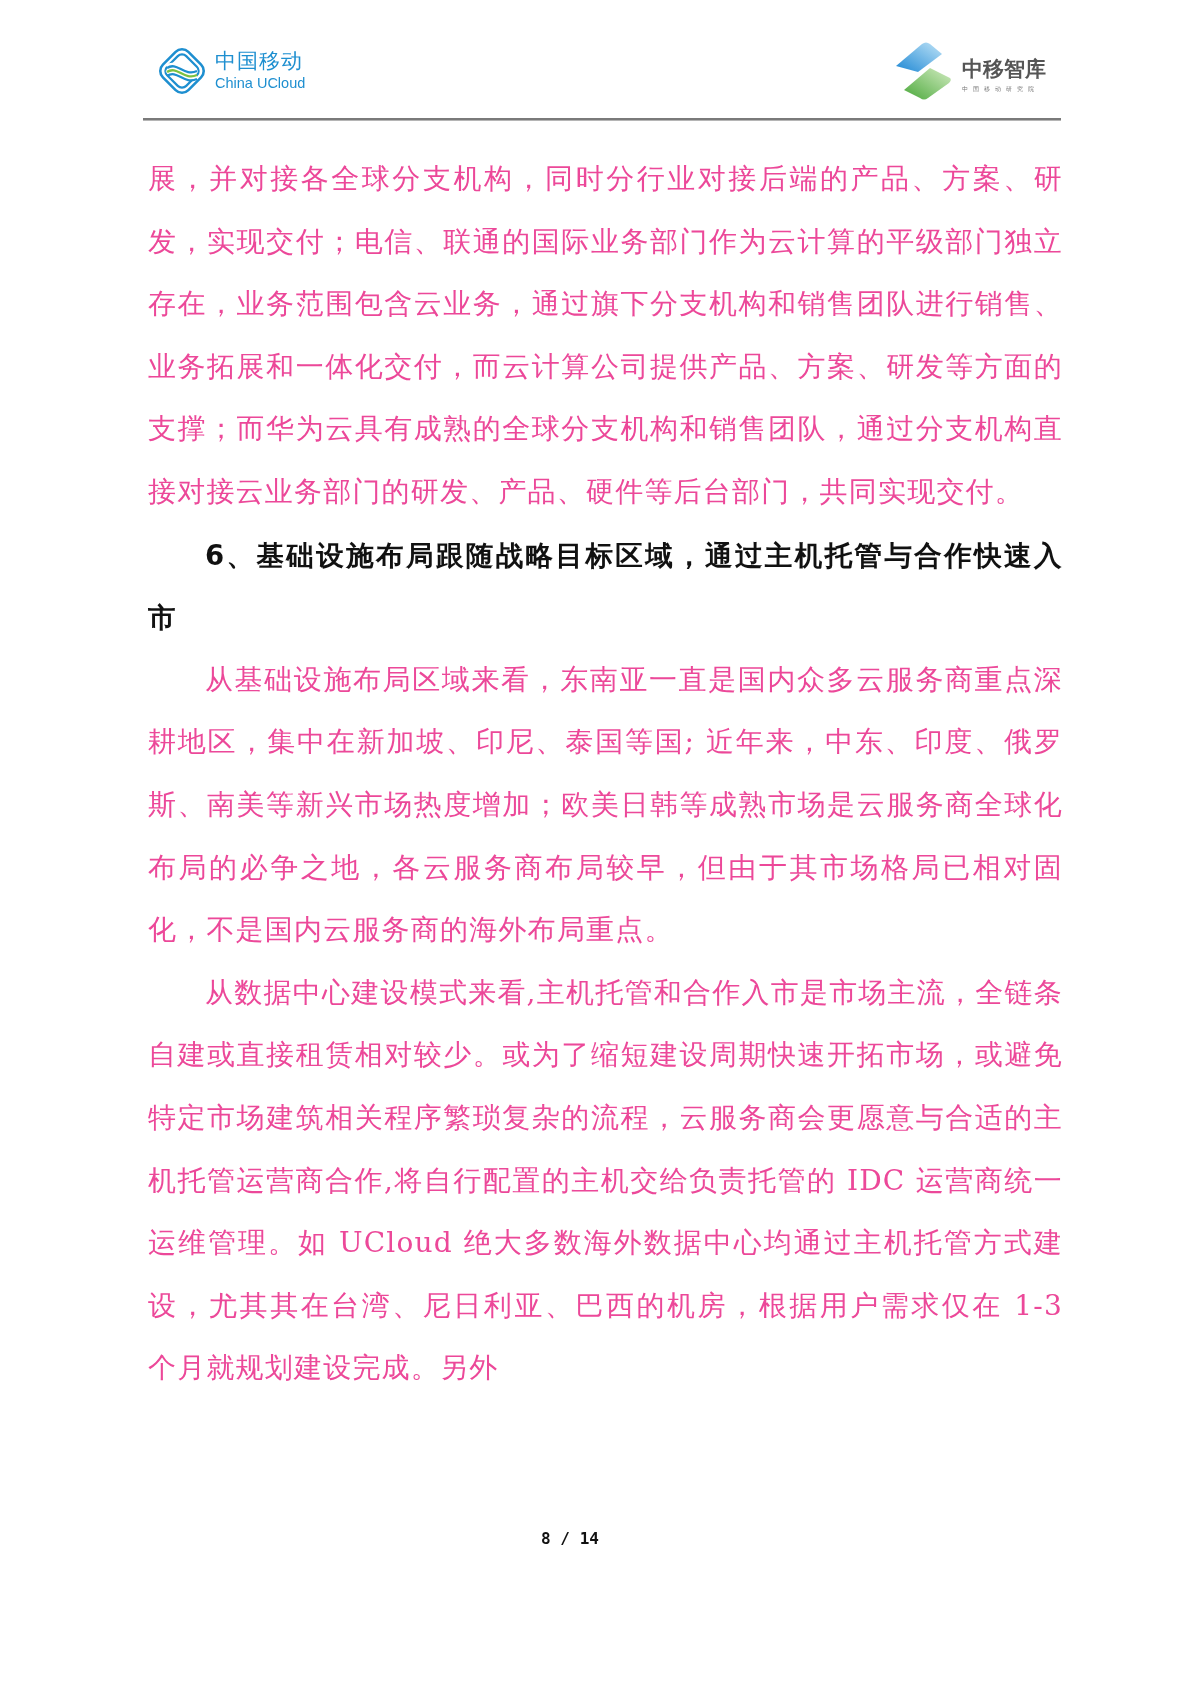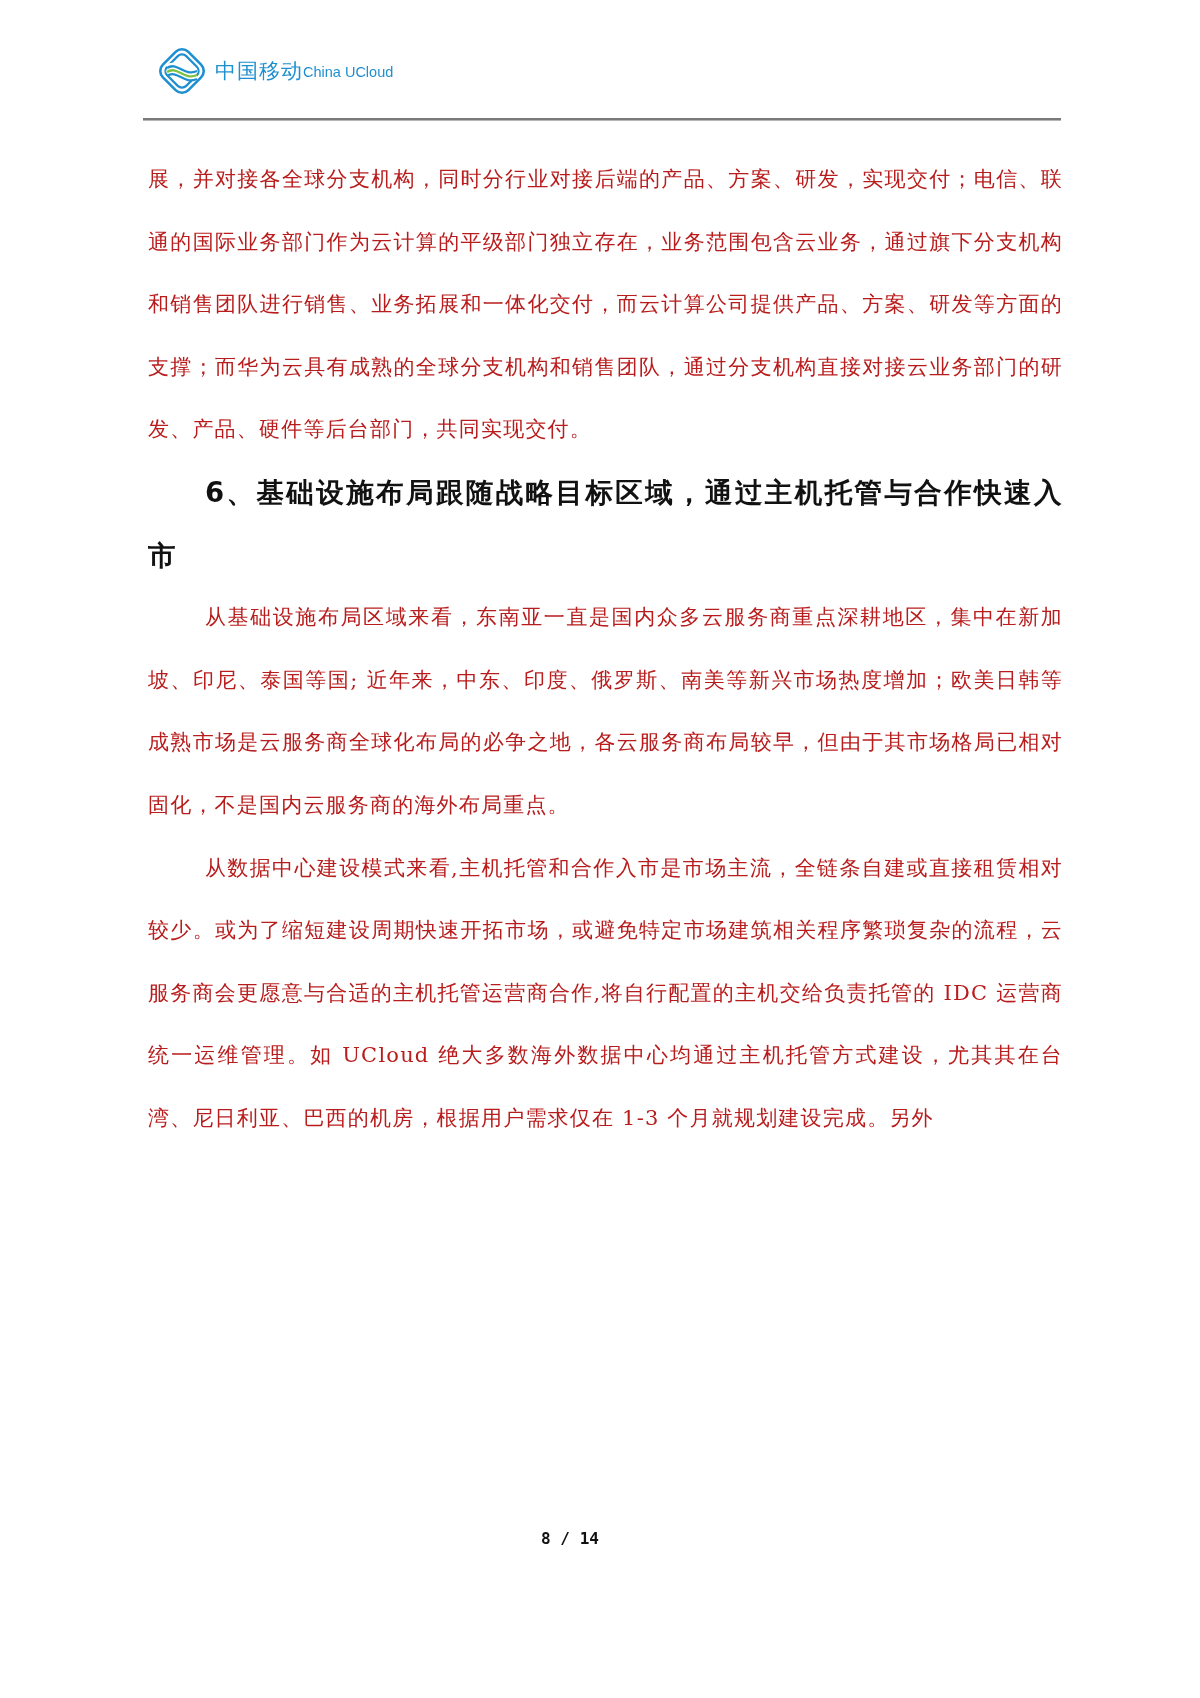--- a/index.html
+++ b/index.html
@@ -28,21 +28,21 @@
       display: flex;
       align-items: center;
     }
     .cm-mark {
       width: 50px;
       height: 50px;
     }
     .cm-text {
       margin-left: 8px;
       display: flex;
-      flex-direction: row;
+      flex-direction: column;
       line-height: 1;
     }
     .cm-cn {
       font-family: "DejaVu Sans", "Liberation Sans", sans-serif;
       color: #1e8fd0;
       font-size: 21px;
       letter-spacing: 1px;
     }
     .cm-en {
       font-family: "Liberation Sans", "DejaVu Sans", sans-serif;
@@ -92,25 +92,25 @@
       border-bottom: 1px solid #b5b5b5;
     }
     .content {
       position: absolute;
       left: 148px;
       top: 148px;
       width: 915px;
     }
     .para {
       margin: 0;
-      font-size: 21px;
+      font-size: 28px;
       line-height: 62.6px;
       text-align: justify;
       letter-spacing: 1.2px;
-      color: #b91c1c;
+      color: #ec4899;
     }
     .para.indent {
       text-indent: 57px;
     }
     .heading {
       margin: 0;
       font-family: "DejaVu Sans", "Liberation Sans", sans-serif;
       font-weight: bold;
       font-size: 27.5px;
       line-height: 62.6px;
@@ -146,20 +146,40 @@
       <path d="M10 22 C 20 15, 27 31, 40 25" fill="none" stroke="#1e8fd0" stroke-width="2.4"></path>
       <path d="M10 26 C 20 19, 27 35, 40 29" fill="none" stroke="#7cc242" stroke-width="2.4"></path>
       <path d="M10 30 C 20 23, 27 39, 40 33" fill="none" stroke="#1e8fd0" stroke-width="2.2"></path>
     </svg>
     <div class="cm-text">
       <span class="cm-cn">中国移动</span>
       <span class="cm-en">China UCloud</span>
     </div>
   </div>
 
+  <div class="logo-right">
+    <svg class="zk-mark" viewBox="0 0 64 66">
+      <defs>
+        <linearGradient id="zkBlue" x1="0" y1="1" x2="1" y2="0">
+          <stop offset="0" stop-color="#1e88d4"></stop>
+          <stop offset="1" stop-color="#bfe3f7"></stop>
+        </linearGradient>
+        <linearGradient id="zkGreen" x1="0" y1="1" x2="1" y2="0">
+          <stop offset="0" stop-color="#4aa83a"></stop>
+          <stop offset="1" stop-color="#d3ecc2"></stop>
+        </linearGradient>
+      </defs>
+      <path d="M4 28 L30 6 Q34 3 38 6 L50 16 L26 34 Z" fill="url(#zkBlue)"></path>
+      <path d="M12 52 L38 30 L58 40 Q60 42 57 45 L36 60 Q32 63 28 60 Z" fill="url(#zkGreen)"></path>
+    </svg>
+    <div class="zk-text">
+      <span class="zk-cn">中移智库</span>
+      <span class="zk-sub">中国移动研究院</span>
+    </div>
+  </div>
 
   <div class="header-rule"></div>
 </div>
 
 <div class="content">
   <p class="para">展，并对接各全球分支机构，同时分行业对接后端的产品、方案、研发，实现交付；电信、联通的国际业务部门作为云计算的平级部门独立存在，业务范围包含云业务，通过旗下分支机构和销售团队进行销售、业务拓展和一体化交付，而云计算公司提供产品、方案、研发等方面的支撑；而华为云具有成熟的全球分支机构和销售团队，通过分支机构直接对接云业务部门的研发、产品、硬件等后台部门，共同实现交付。</p>
   <p class="heading">6、基础设施布局跟随战略目标区域，通过主机托管与合作快速入市</p>
   <p class="para indent">从基础设施布局区域来看，东南亚一直是国内众多云服务商重点深耕地区，集中在新加坡、印尼、泰国等国; 近年来，中东、印度、俄罗斯、南美等新兴市场热度增加；欧美日韩等成熟市场是云服务商全球化布局的必争之地，各云服务商布局较早，但由于其市场格局已相对固化，不是国内云服务商的海外布局重点。</p>
   <p class="para indent">从数据中心建设模式来看,主机托管和合作入市是市场主流，全链条自建或直接租赁相对较少。或为了缩短建设周期快速开拓市场，或避免特定市场建筑相关程序繁琐复杂的流程，云服务商会更愿意与合适的主机托管运营商合作,将自行配置的主机交给负责托管的 IDC 运营商统一运维管理。如 UCloud 绝大多数海外数据中心均通过主机托管方式建设，尤其其在台湾、尼日利亚、巴西的机房，根据用户需求仅在 1-3 个月就规划建设完成。另外</p>
 </div>

